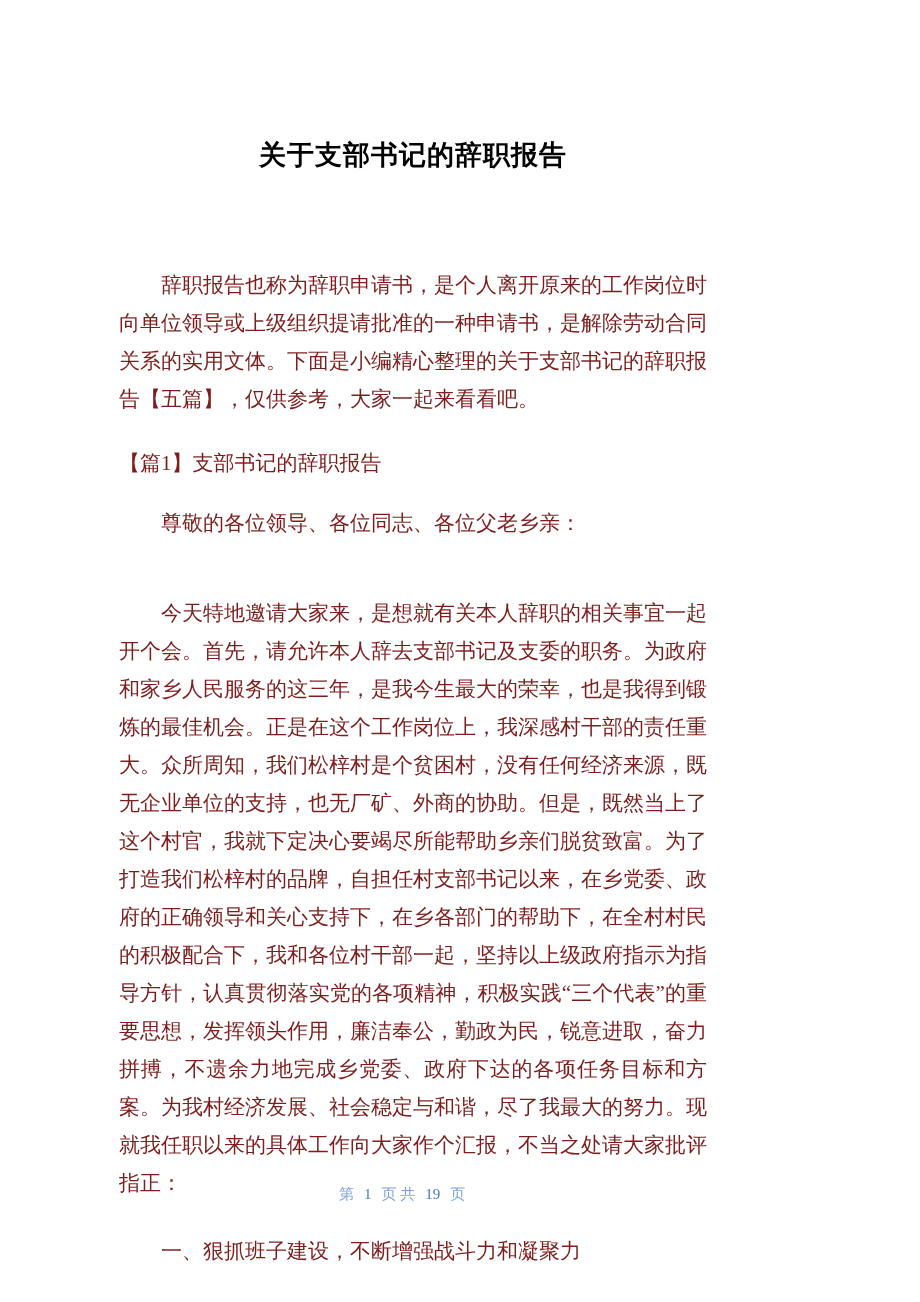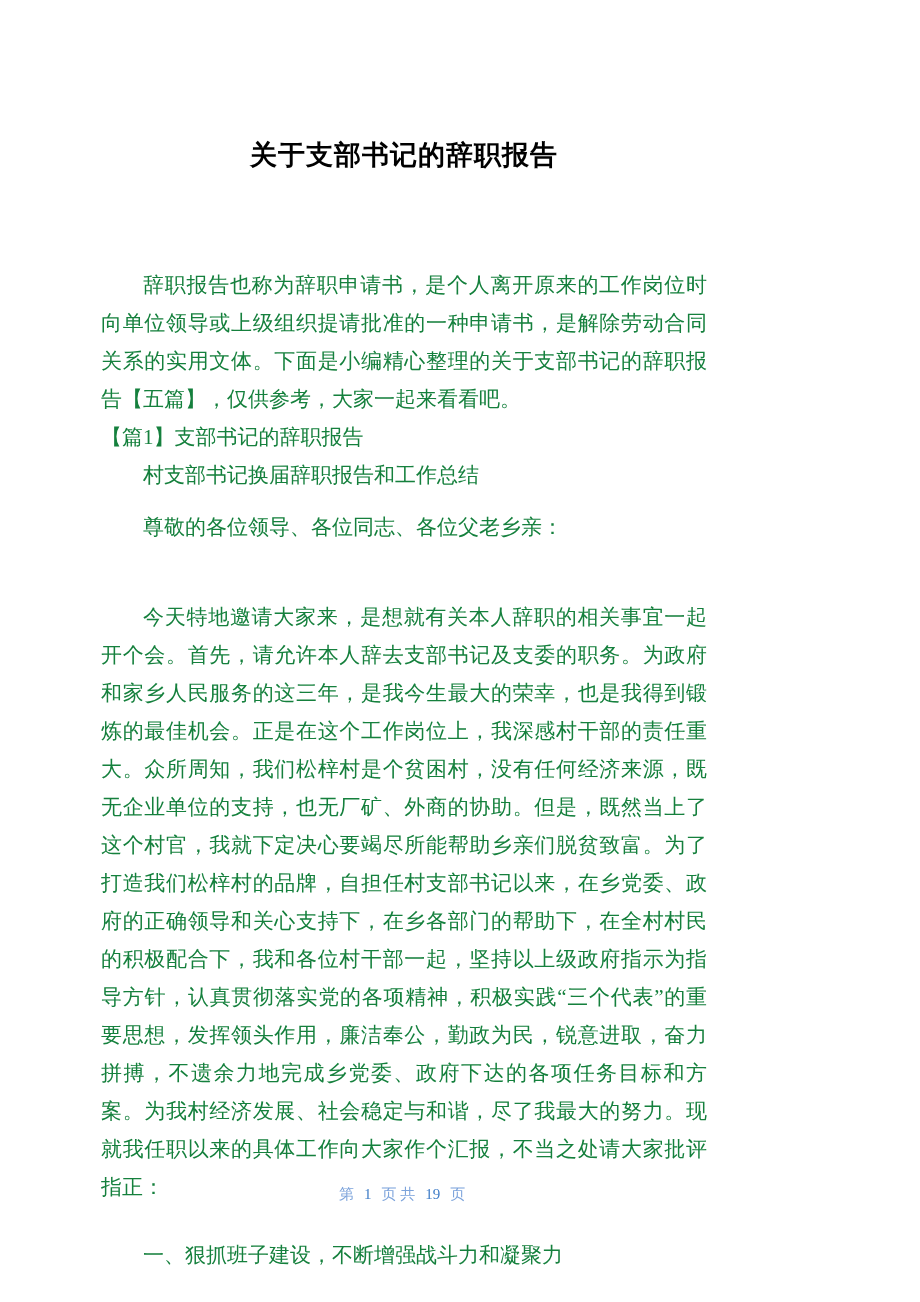--- a/index.html
+++ b/index.html
@@ -9,46 +9,47 @@
   }
   .page {
     position: relative;
     width: 808px;
     height: 1302px;
     background: #ffffff;
     overflow: hidden;
     font-family: "Liberation Serif", "DejaVu Serif", serif;
     color: #212121;
     box-sizing: border-box;
+    padding-left: 18px;
   }
   .content {
     padding: 138px 101px 0 101px; 
   }
   .doc-title {
     margin: 0;
     font-family: "Liberation Sans", "DejaVu Sans", sans-serif;
     font-weight: 900;
     font-size: 27px;
     line-height: 34px;
     text-align: center;
     color: #000000;
     letter-spacing: 1px;
   }
   .para {
     margin: 0;
     font-size: 21px;
     line-height: 38px;
     text-align: justify;
     text-justify: inter-ideograph;
-    color: #15803d;
+    color: #7f1d1d;
   }
   .indent { text-indent: 2em; }
   .intro-para   { margin-top: 94px; }
-  .section-head { text-indent: 0; }
-  .greeting     { margin-top: 14px; }
+  .section-head { margin-top: 26px; text-indent: 0; }
+  .greeting     { margin-top: 22px; }
   .body-para    { margin-top: 52px; }
   .subheading   { margin-top: 30px; }
   .footer {
     position: absolute;
     left: 0;
     right: 4px;
     top: 1184px;
     text-align: center;
     font-size: 15px;
     line-height: 20px;
@@ -68,21 +69,20 @@
 
 <div class="page">
   <div class="content">
 
     <h1 class="doc-title">关于支部书记的辞职报告</h1>
 
     <p class="para indent intro-para">辞职报告也称为辞职申请书，是个人离开原来的工作岗位时向单位领导或上级组织提请批准的一种申请书，是解除劳动合同关系的实用文体。下面是小编精心整理的关于支部书记的辞职报告【五篇】，仅供参考，大家一起来看看吧。</p>
 
     <p class="para section-head">【篇1】支部书记的辞职报告</p>
 
-    <p class="para indent">村支部书记换届辞职报告和工作总结</p>
 
     <p class="para indent greeting">尊敬的各位领导、各位同志、各位父老乡亲：</p>
 
     <p class="para indent body-para">今天特地邀请大家来，是想就有关本人辞职的相关事宜一起开个会。首先，请允许本人辞去支部书记及支委的职务。为政府和家乡人民服务的这三年，是我今生最大的荣幸，也是我得到锻炼的最佳机会。正是在这个工作岗位上，我深感村干部的责任重大。众所周知，我们松梓村是个贫困村，没有任何经济来源，既无企业单位的支持，也无厂矿、外商的协助。但是，既然当上了这个村官，我就下定决心要竭尽所能帮助乡亲们脱贫致富。为了打造我们松梓村的品牌，自担任村支部书记以来，在乡党委、政府的正确领导和关心支持下，在乡各部门的帮助下，在全村村民的积极配合下，我和各位村干部一起，坚持以上级政府指示为指导方针，认真贯彻落实党的各项精神，积极实践“三个代表”的重要思想，发挥领头作用，廉洁奉公，勤政为民，锐意进取，奋力拼搏，不遗余力地完成乡党委、政府下达的各项任务目标和方案。为我村经济发展、社会稳定与和谐，尽了我最大的努力。现就我任职以来的具体工作向大家作个汇报，不当之处请大家批评指正：</p>
 
     <p class="para indent subheading">一、狠抓班子建设，不断增强战斗力和凝聚力</p>
 
   </div>
 
   <div class="footer">

